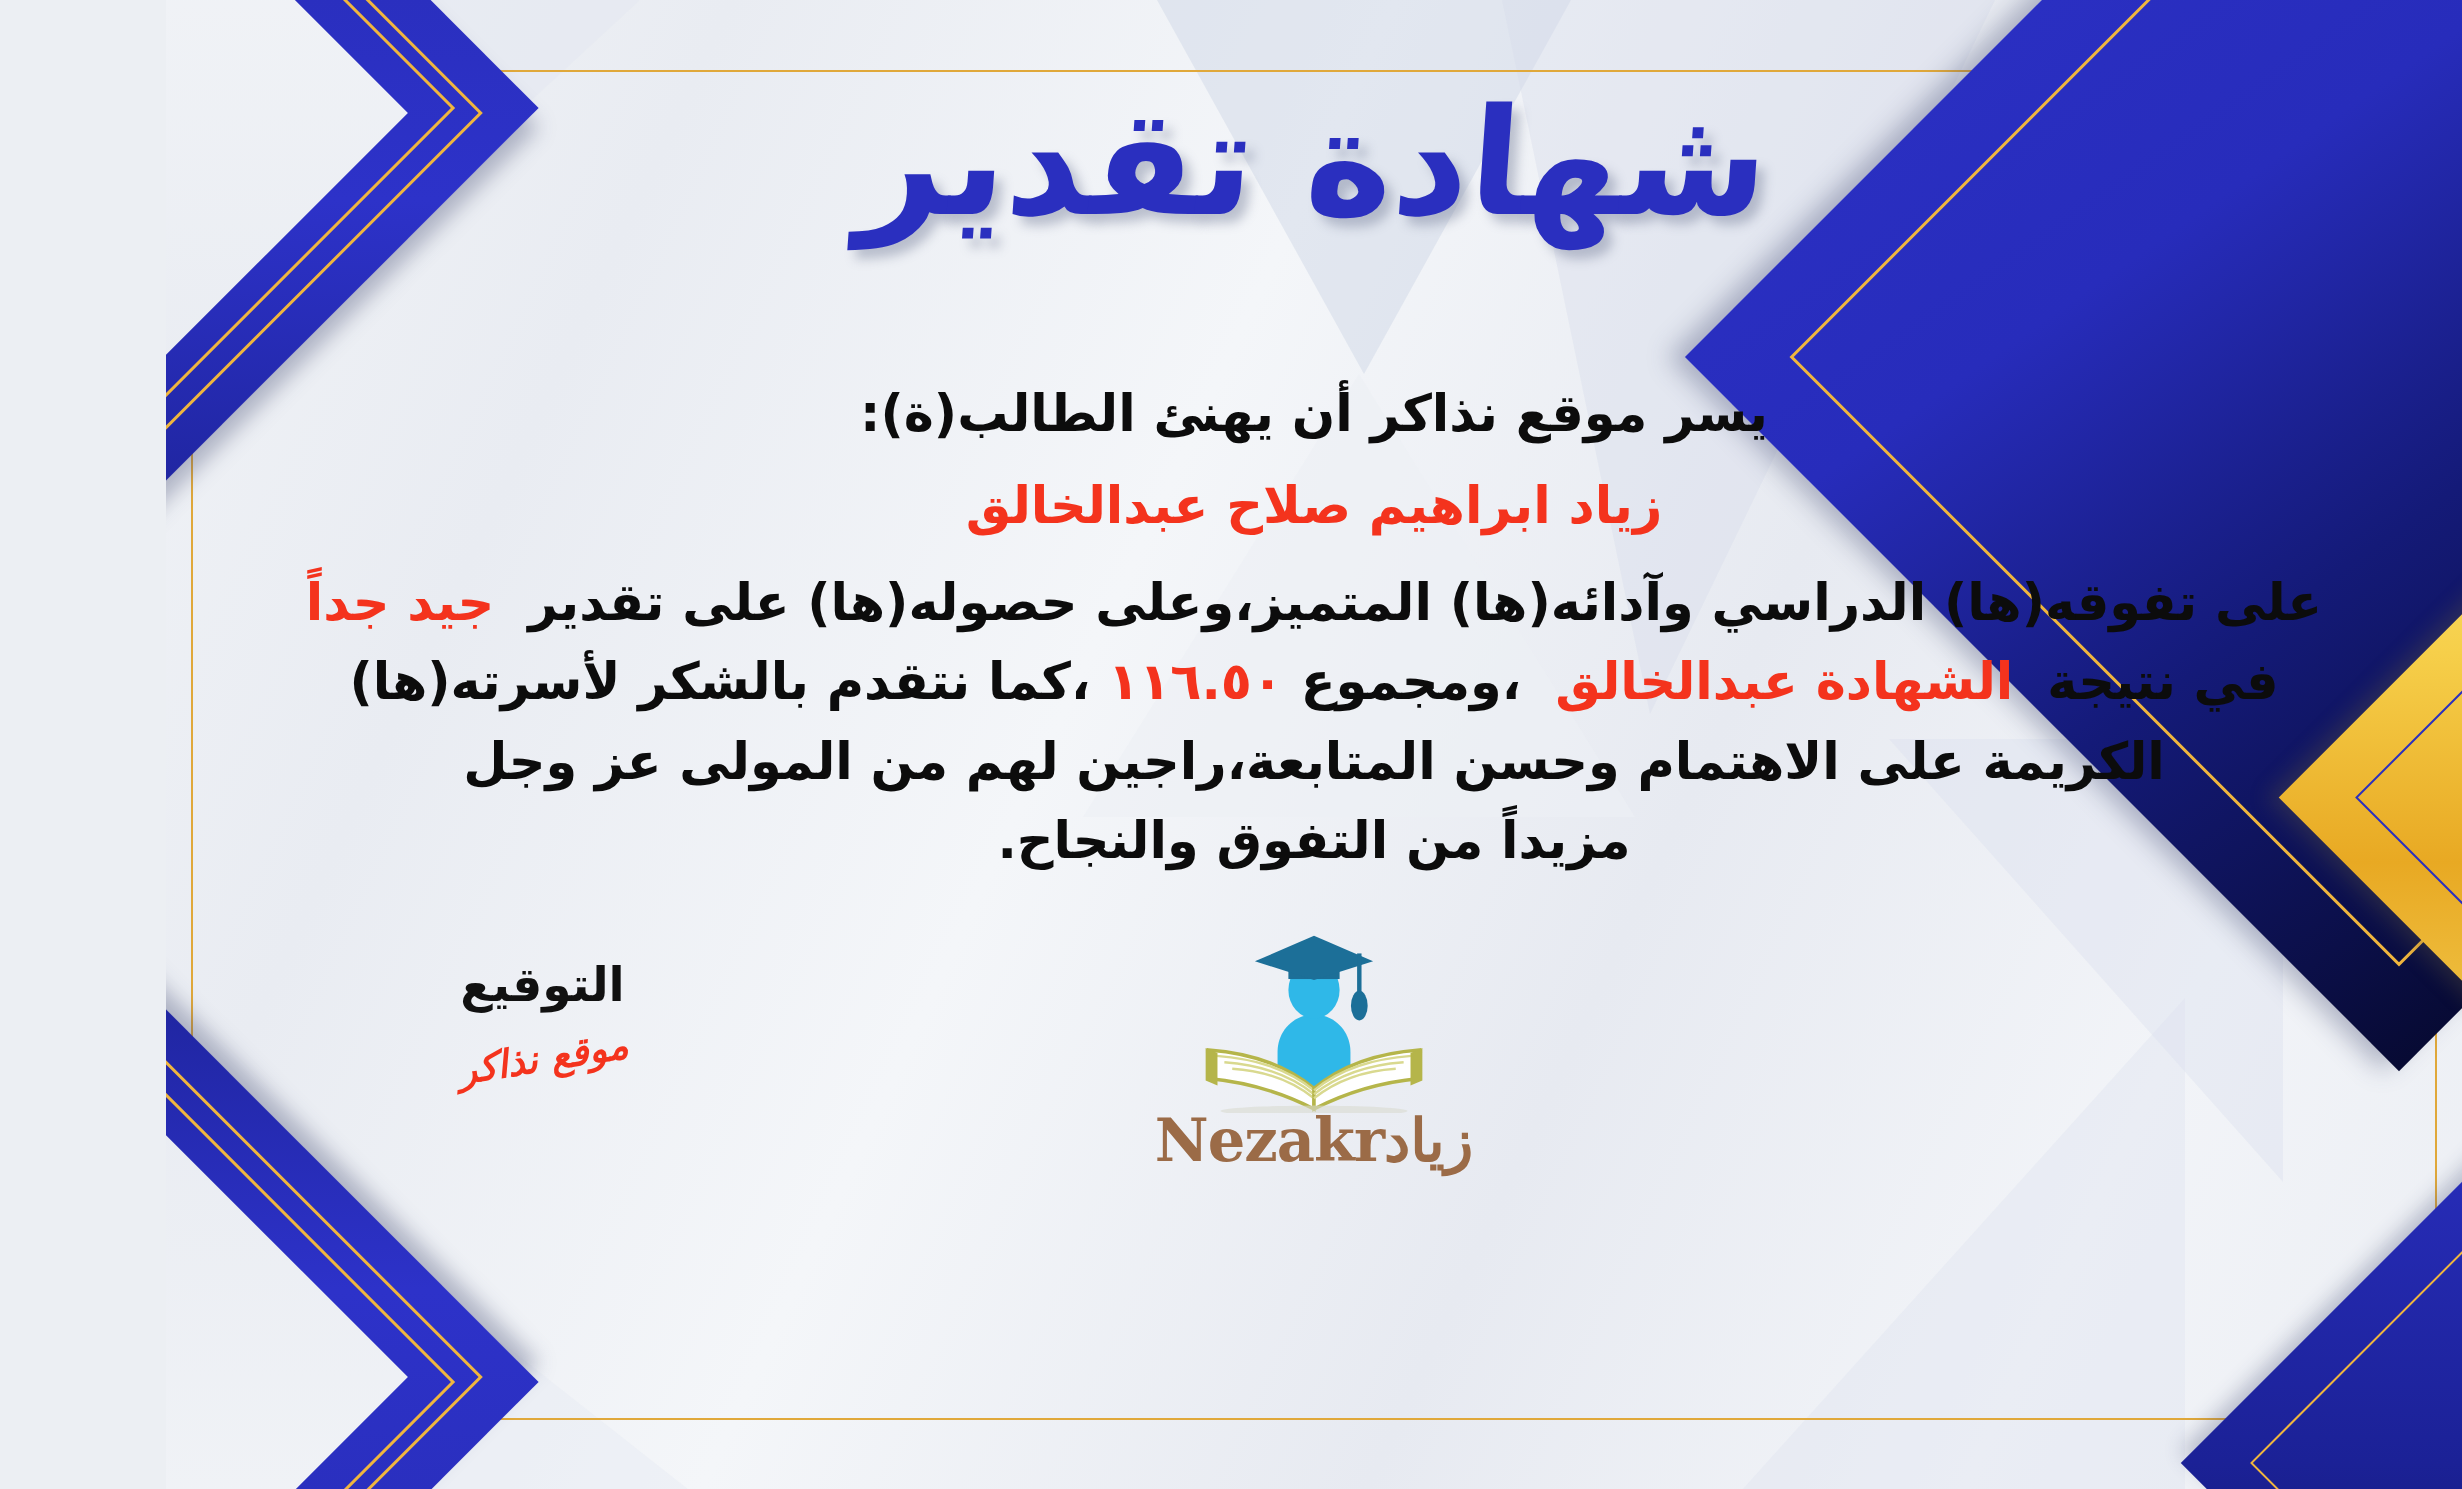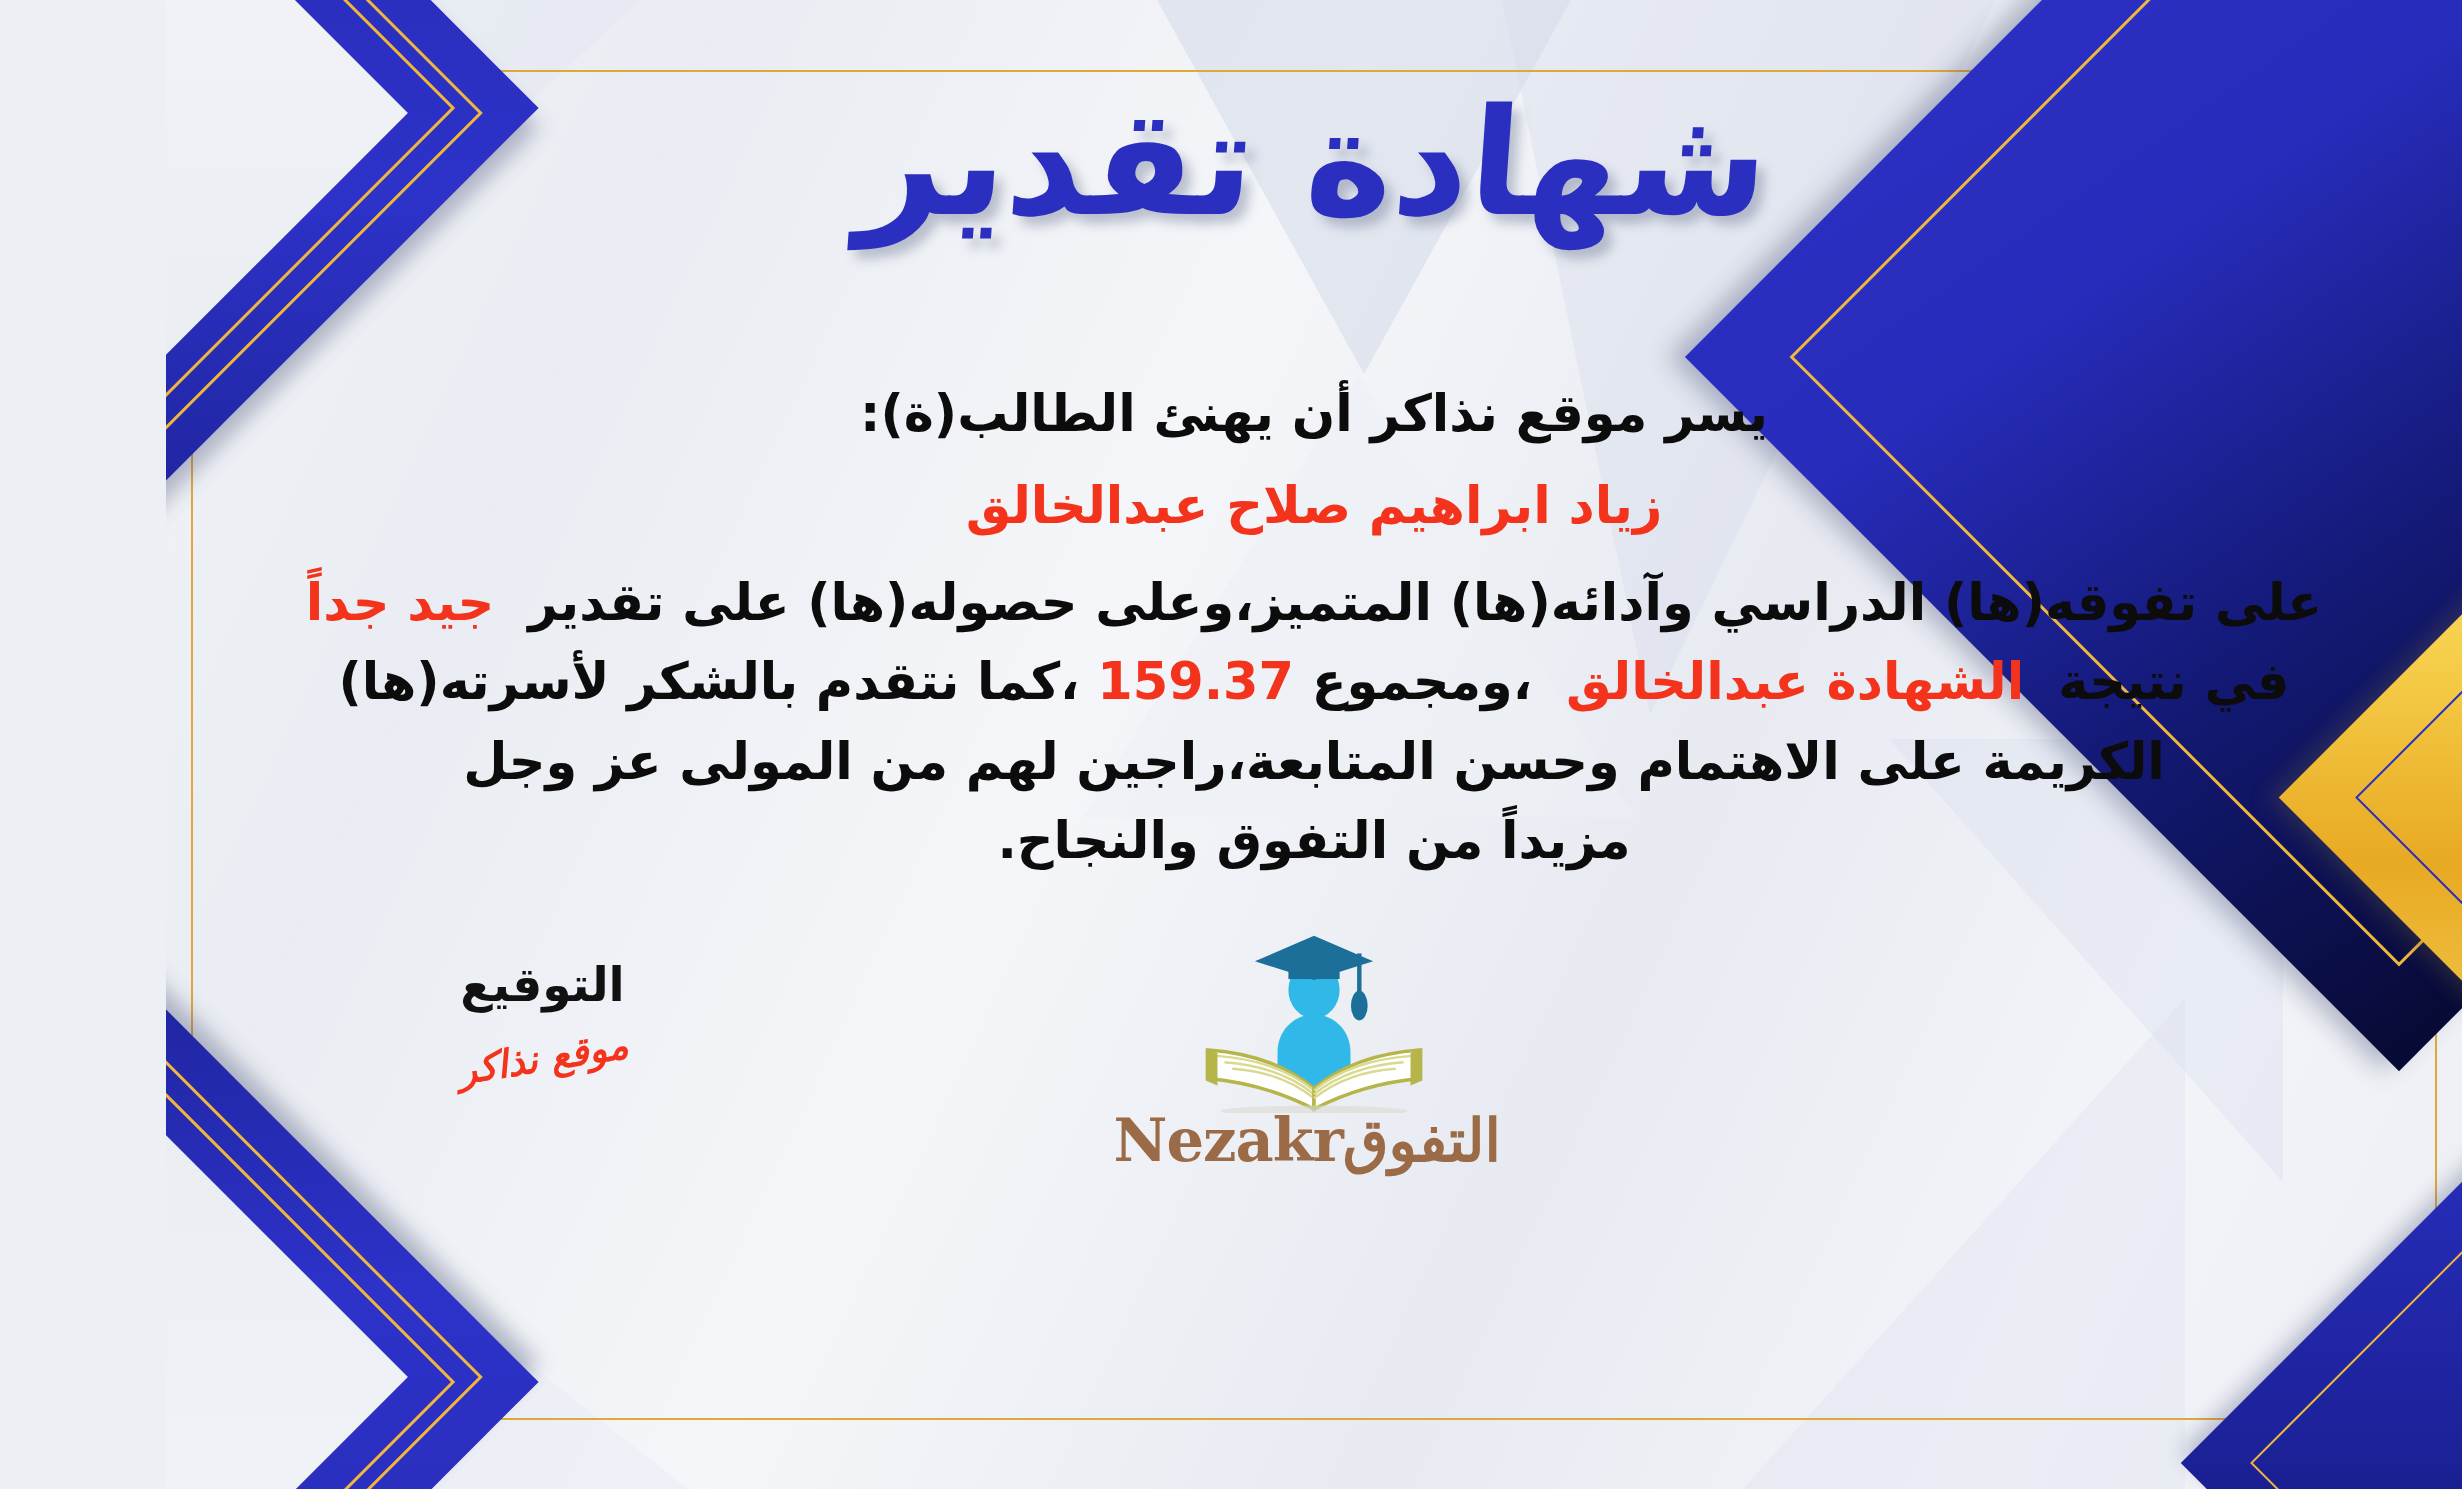--- a/index.html
+++ b/index.html
@@ -239,21 +239,21 @@
 
       <div class="line greet">يسر موقع نذاكر أن يهنئ الطالب(ة):</div>
 
       <div class="name">زياد ابراهيم صلاح عبدالخالق</div>
 
       <div class="line">
         <span>على تفوقه(ها) الدراسي وآدائه(ها) المتميز،وعلى حصوله(ها) على تقدير</span><span class="sp"></span><span class="hl">جيد جداً</span>
       </div>
 
       <div class="line">
-        <span>في نتيجة</span><span class="sp"></span><span class="hl">الشهادة عبدالخالق</span><span class="sp"></span><span>،ومجموع</span><span class="sp-sm"></span><span class="hl">159.37</span><span class="sp-sm"></span><span>،كما نتقدم بالشكر لأسرته(ها)</span>
+        <span>في نتيجة</span><span class="sp"></span><span class="hl">الشهادة عبدالخالق</span><span class="sp"></span><span>،ومجموع</span><span class="sp-sm"></span><span class="hl">١١٦.٥٠</span><span class="sp-sm"></span><span>،كما نتقدم بالشكر لأسرته(ها)</span>
       </div>
 
       <div class="line">الكريمة على الاهتمام وحسن المتابعة،راجين لهم من المولى عز وجل</div>
 
       <div class="line">مزيداً من التفوق والنجاح.</div>
     </div>
 
     <div class="sig-wrap">
       <div class="sig-label">التوقيع</div>
       <div class="sig-hand">موقع نذاكر</div>
@@ -282,19 +282,19 @@
         <path d="M280 350 C340 300 410 278 494 272 L494 330 C410 338 342 360 280 392 Z" fill="#ffffff" stroke="#b5b54a" stroke-width="7"></path>
         <path d="M280 354 C336 308 402 290 478 284" fill="none" stroke="#d9d98f" stroke-width="5"></path>
         <path d="M280 362 C332 320 392 302 462 297" fill="none" stroke="#d9d98f" stroke-width="5"></path>
         <path d="M280 370 C328 332 382 314 446 310" fill="none" stroke="#d9d98f" stroke-width="5"></path>
 
         <path d="M60 268 l0 66 24 10 0 -66 z" fill="#b5b54a"></path>
         <path d="M500 268 l0 66 -24 10 0 -66 z" fill="#b5b54a"></path>
         <ellipse cx="280" cy="396" rx="190" ry="11" fill="#d8dbd1" opacity=".6"></ellipse>
       </svg>
       <div class="logo-word">
-        <span>التفوق</span><span class="lat">Nezakr</span>
+        <span>زياد</span><span class="lat">Nezakr</span>
       </div>
     </div>
 
   </div>
 </div>
 
 
 </body></html>

